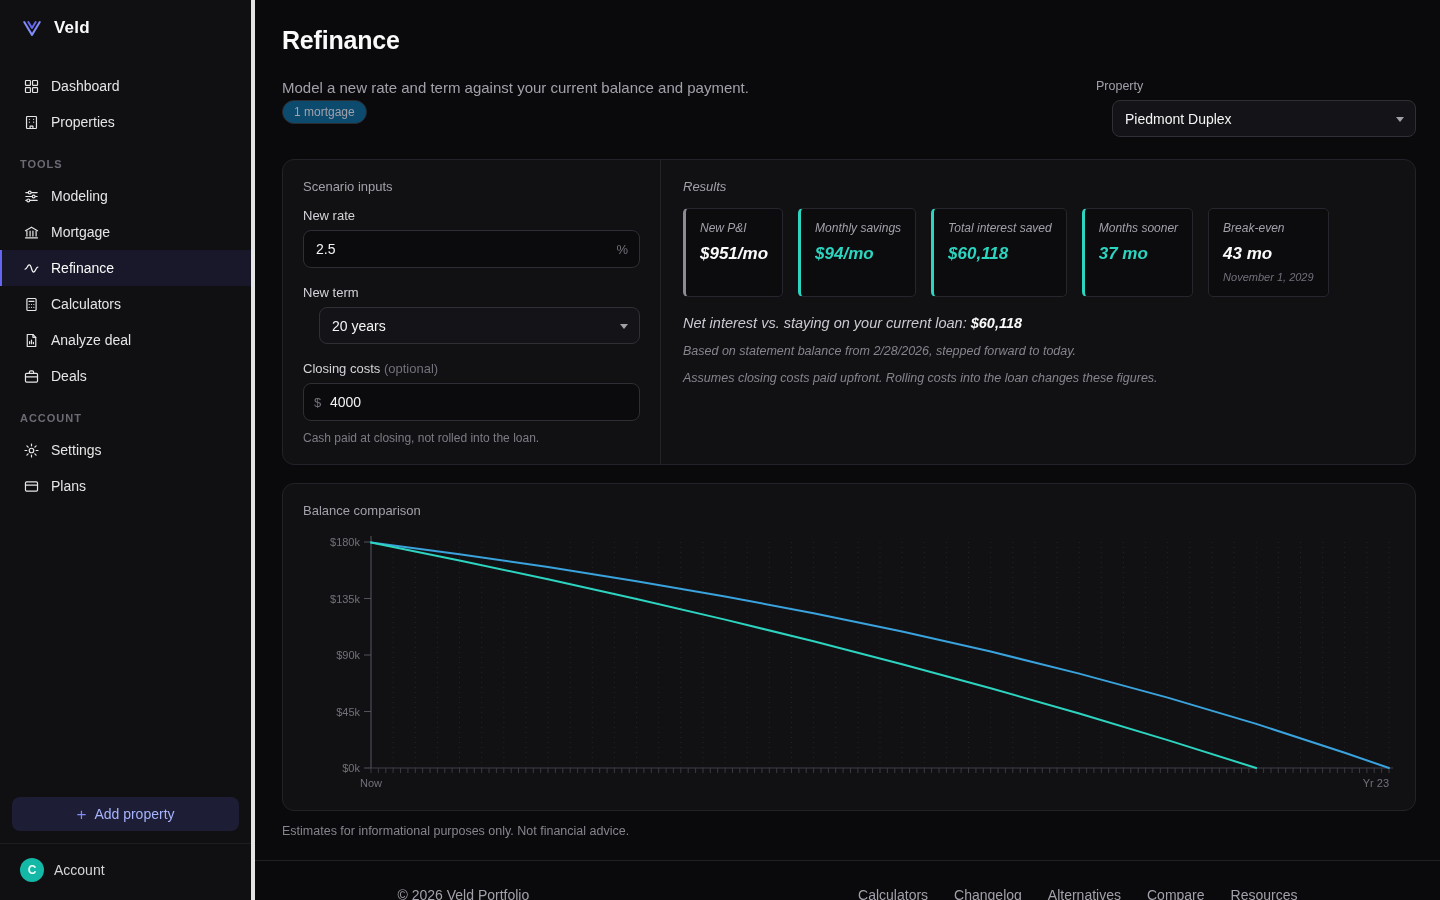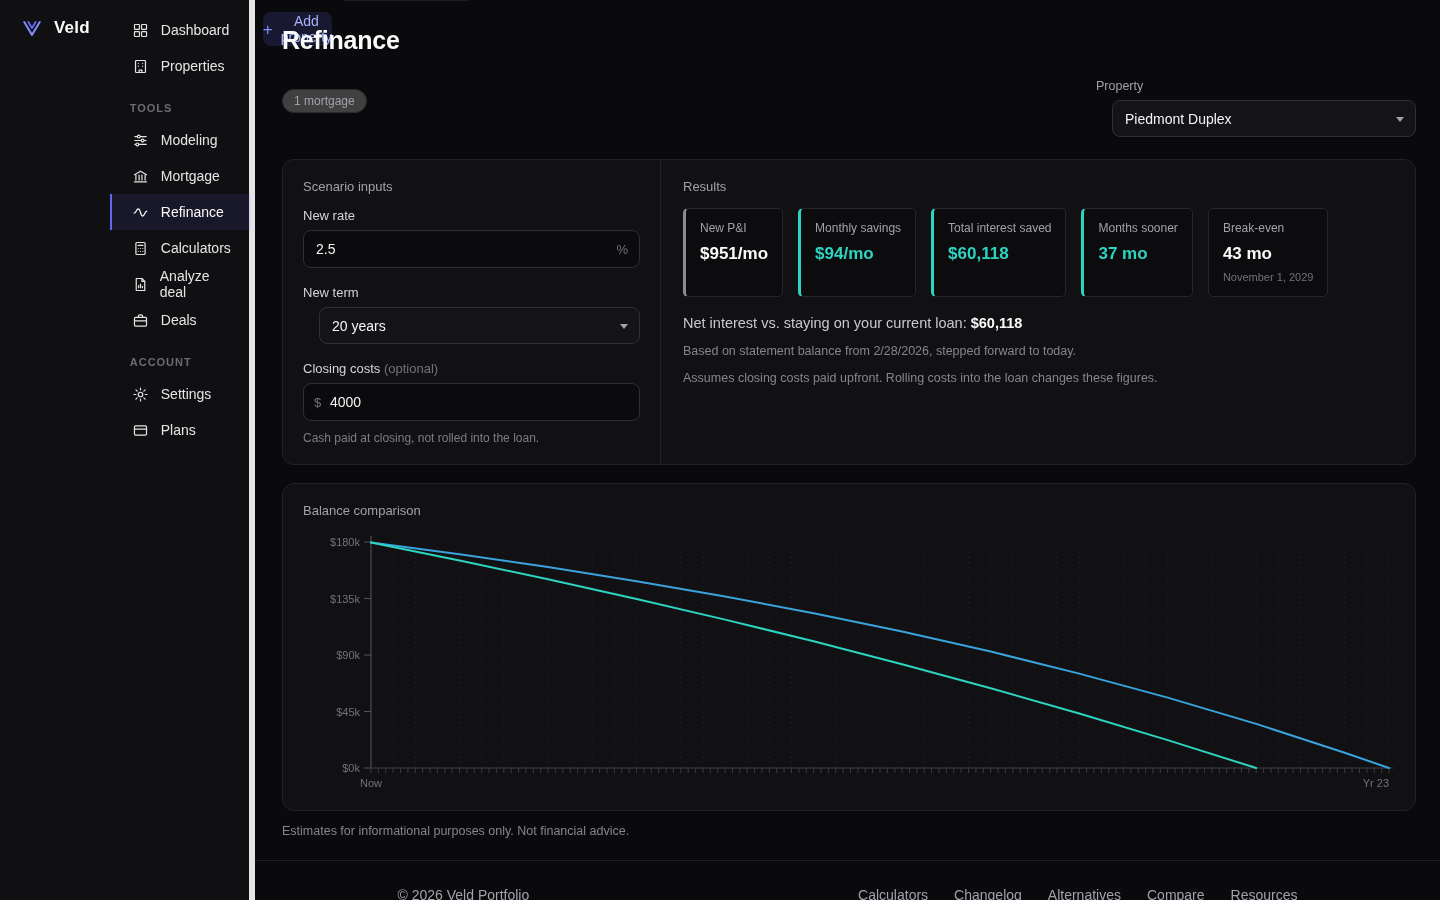--- a/index.html
+++ b/index.html
@@ -8,22 +8,22 @@
     display:flex;
     background:#0a0a0c;
     color:#e4e4e7;
     font-family:"Liberation Sans", sans-serif;
     font-size:14px;
   }
   
   .sidebar {
     width:255px; min-width:255px; height:900px;
     background:#101013;
-    border-right:6px solid #e5e5e5;
-    display:flex; flex-direction:row;
+    border-right:4px solid #e5e5e5;
+    display:flex; flex-direction:column;
   }
   .logo-row { display:flex; align-items:center; gap:10px; padding:16px 20px; height:56px; }
   .logo-mark { width:24px; height:24px; display:flex; align-items:center; justify-content:center; }
   .logo-text { font-size:17px; font-weight:700; color:#fafafa; letter-spacing:.2px; }
   .nav { flex:1; padding-top:12px; }
   .nav-item {
     display:flex; align-items:center; gap:11px;
     height:36px; padding:0 20px;
     color:#e5e5e5; cursor:pointer; border-left:2px solid transparent;
   }
@@ -58,22 +58,22 @@
   .account-label { color:#d4d4d8; font-size:14px; }
 
   
   .main { flex:1; height:900px; overflow:hidden; display:flex; flex-direction:column; }
   .content { padding:26px 24px 0 27px; }
   .page-title { font-size:25px; font-weight:700; color:#fafafa; letter-spacing:-.2px; }
 
   .header-row { display:flex; justify-content:space-between; align-items:flex-start; margin-top:24px; }
   .subtitle { color:#a1a1aa; font-size:15px; }
   .badge {
-    display:inline-block; margin-top:10px;
-    background:#404040; border:1px solid #2a2a31; border-radius:999px;
+    display:inline-block; margin-top:4px;
+    background:#0c4a6e; border:1px solid #2a2a31; border-radius:999px;
     padding:4px 11px; font-size:12px; color:#a1a1aa;
   }
   .property-block { width:320px; }
   .field-label { font-size:12.5px; color:#a1a1aa; margin-bottom:7px; }
   .select-wrap { position:relative;padding-left:16px; }
   select {
     width:100%; height:37px; appearance:none; -webkit-appearance:none;
     background:#141418; border:1px solid #2f2f36; border-radius:8px;
     color:#f4f4f5; font-family:inherit; font-size:14px; padding:0 30px 0 12px; cursor:pointer;
   }
@@ -82,21 +82,21 @@
     width:0; height:0; pointer-events:none;
     border-left:4.5px solid transparent; border-right:4.5px solid transparent; border-top:5px solid #a1a1aa;
   }
 
   
   .panel {
     margin-top:22px; background:#111114; border:1px solid #222228; border-radius:12px;
   }
   .scenario-panel { display:flex; min-height:293px; }
   .scenario-col { width:378px; min-width:378px; padding:19px 20px; border-right:1px solid #222228; }
-  .results-col { flex:1; padding:19px 22px; }
+  .results-col { flex:1; padding:19px 22px;font-style:italic; }
   .panel-heading { font-size:13px; color:#a1a1aa; margin-bottom:14px; }
   .form-group { margin-bottom:17px; }
   .form-label { font-size:13px; color:#d4d4d8; margin-bottom:7px; }
   .form-label .optional { color:#71717a; font-weight:400; }
   .input-wrap { position:relative; }
   input.text-input {
     width:100%; height:38px;
     background:#0b0b0d; border:1px solid #2e2e35; border-radius:8px;
     color:#f4f4f5; font-family:inherit; font-size:14px; padding:0 12px;
   }
@@ -272,20 +272,21 @@
     <span class="account-label">Account</span>
   </div>
 </aside>
 
 <main class="main">
   <div class="content">
     <h1 class="page-title">Refinance</h1>
 
     <div class="header-row">
       <div>
+        <div class="subtitle">Model a new rate and term against your current balance and payment.</div>
         <span class="badge">1 mortgage</span>
       </div>
       <div class="property-block">
         <div class="field-label">Property</div>
         <div class="select-wrap">
           <select>
             <option>Piedmont Duplex</option>
           </select>
           <span class="chevron"></span>
         </div>

